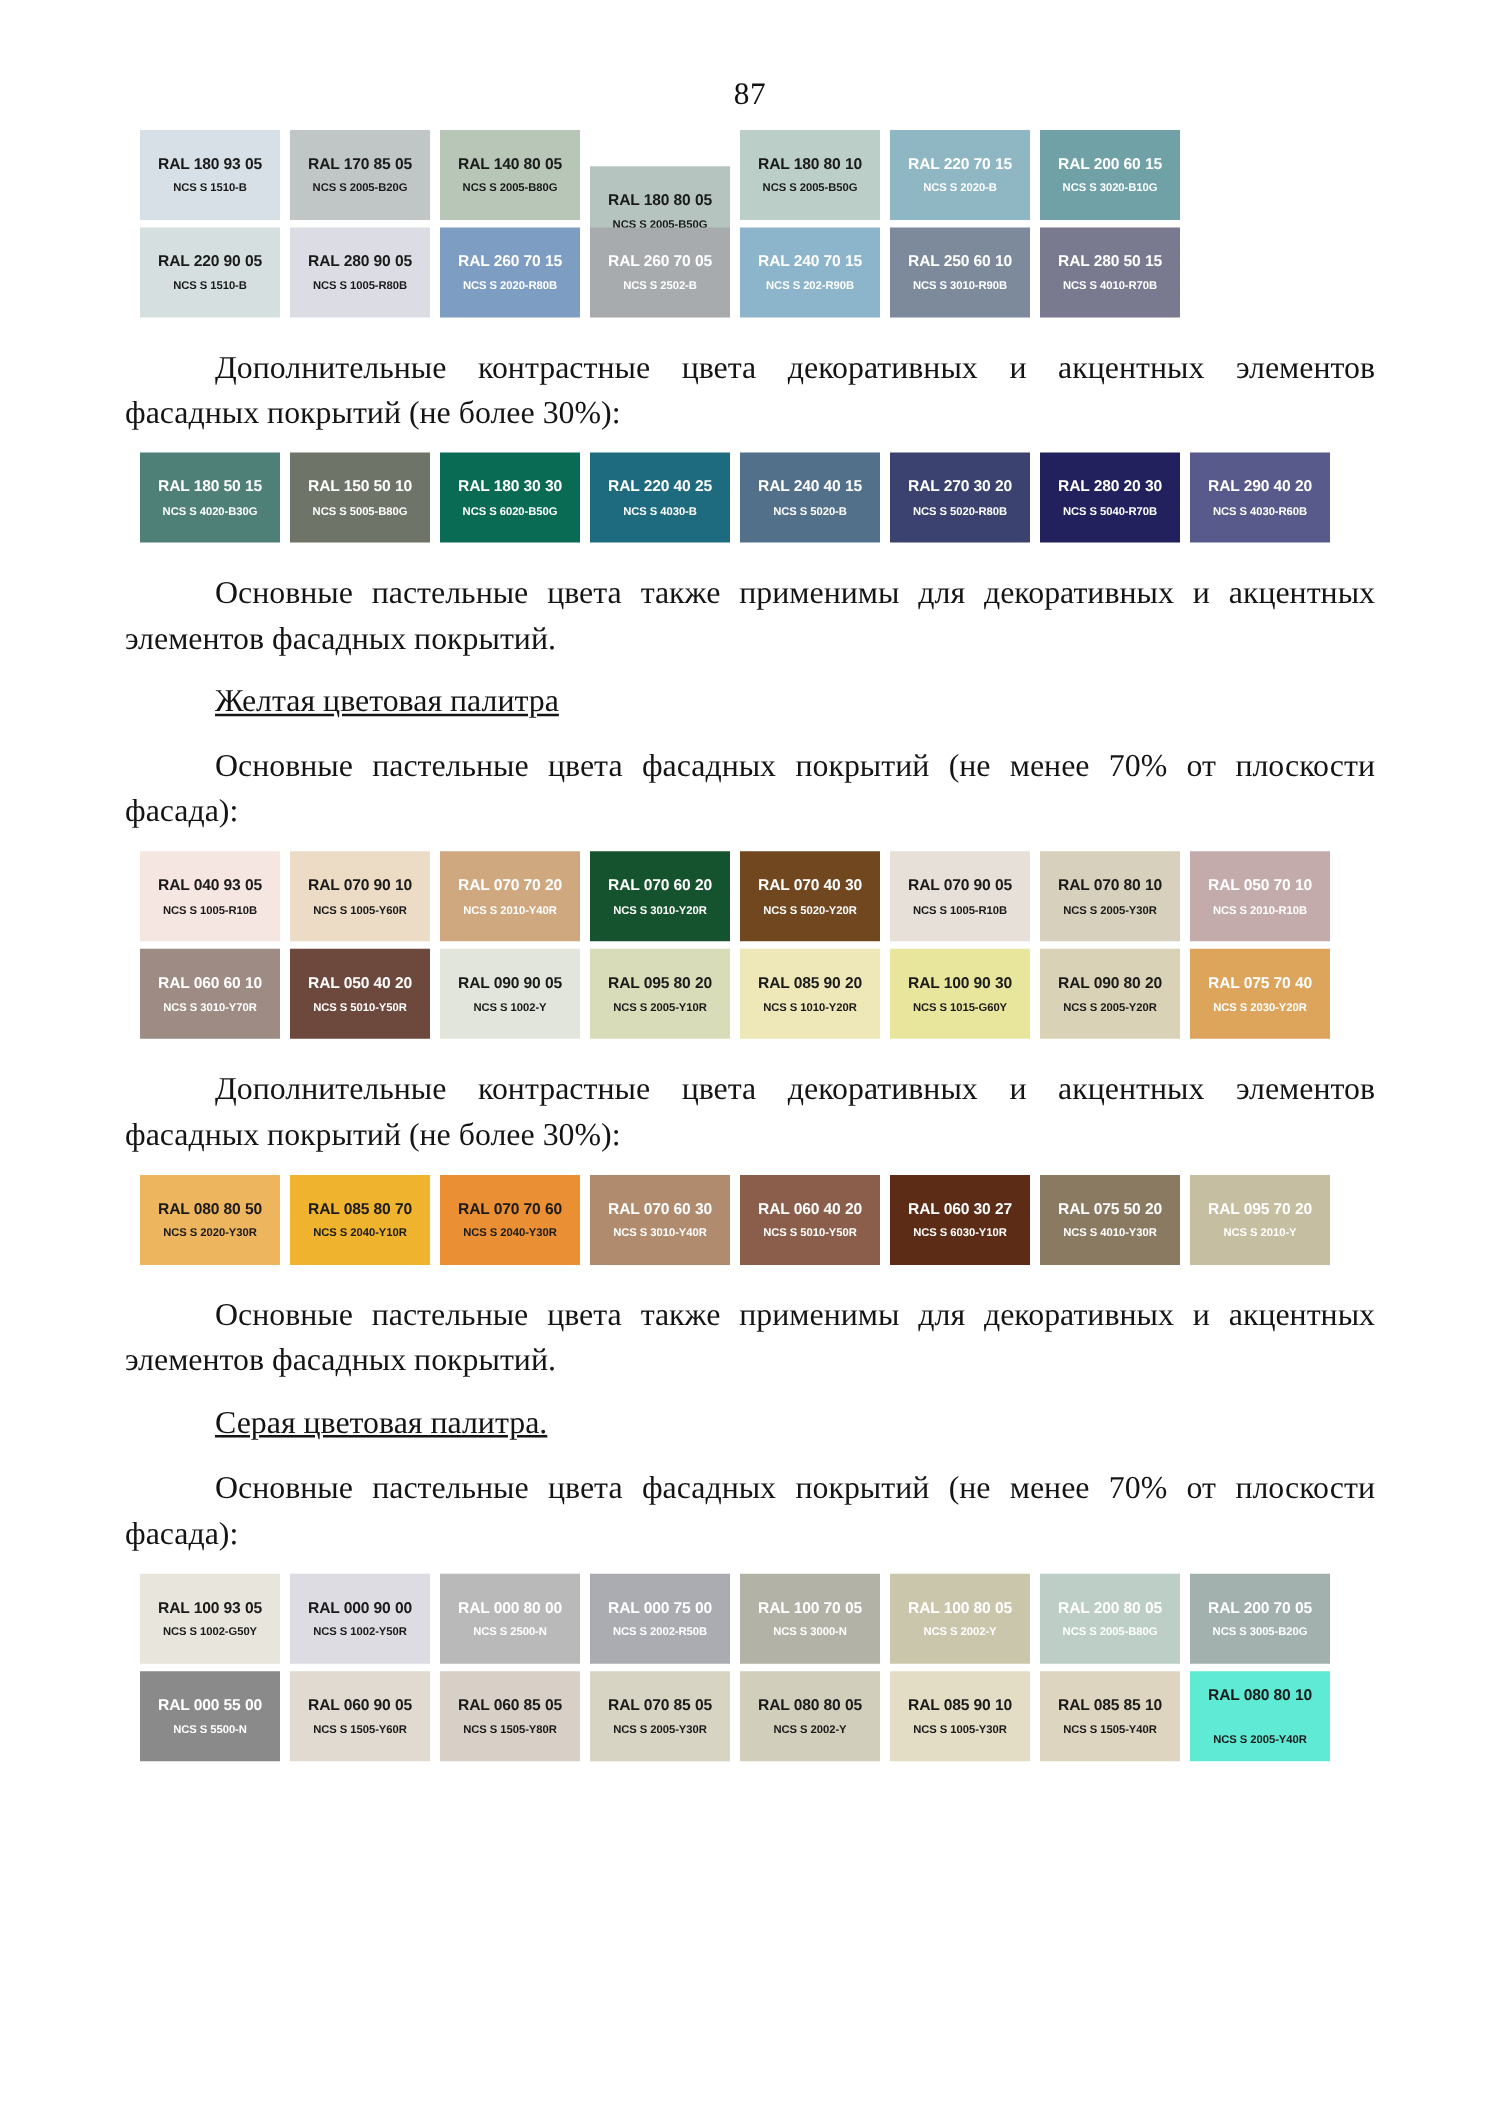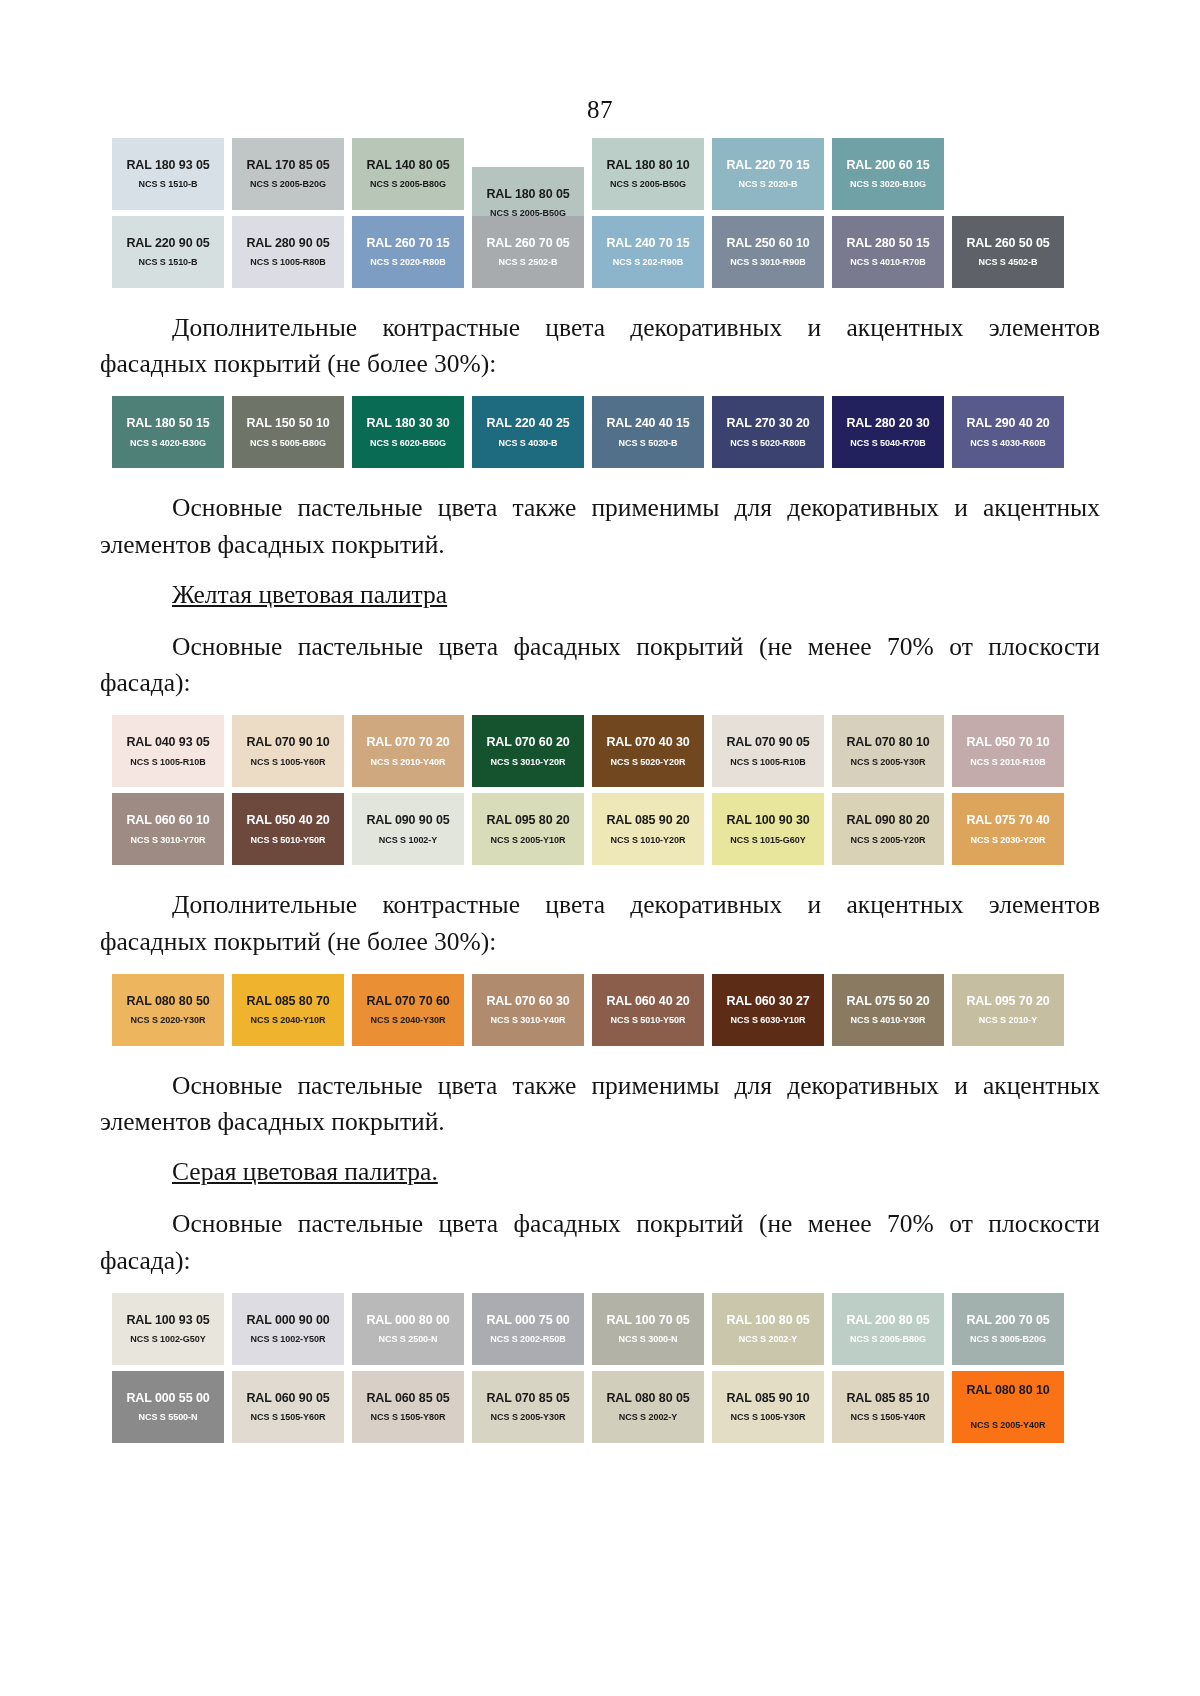--- a/index.html
+++ b/index.html
@@ -19,21 +19,21 @@
     width: 1200px;
     height: 1696px;
     padding: 0;
     box-sizing: border-box;
     position: relative;
   }
   .page-number {
     text-align: center;
     font-family: "Liberation Serif", serif;
     font-size: 25px;
-    padding-top: 96px;
+    padding-top: 62px;
     letter-spacing: 0.5px;
   }
   .content {
     padding: 0 100px 0 100px;
     box-sizing: border-box;
   }
   
   .para {
     font-family: "Liberation Serif", serif;
     font-size: 25.5px;
@@ -196,26 +196,20 @@
               <div class="ral">RAL 250 60 10</div>
               <div class="ncs">NCS S 3010-R90B</div>
             </div>
           </div>
           <div class="cell">
             <div class="swatch dark" style="background: rgb(121, 121, 143);">
               <div class="ral">RAL 280 50 15</div>
               <div class="ncs">NCS S 4010-R70B</div>
             </div>
           </div>
-          <div class="cell">
-            <div class="swatch dark" style="background: rgb(94, 98, 104);">
-              <div class="ral">RAL 260 50 05</div>
-              <div class="ncs">NCS S 4502-B</div>
-            </div>
-          </div>
         </div>
     </div>
 
     <p class="para">Дополнительные контрастные цвета декоративных и акцентных элементов фасадных покрытий (не более 30%):</p>
 
     <div class="grid-wrap">
       <div class="swatch-grid">
           <div class="cell">
             <div class="swatch dark" style="background: rgb(79, 128, 120);">
               <div class="ral">RAL 180 50 15</div>
@@ -525,21 +519,21 @@
               <div class="ncs">NCS S 1005-Y30R</div>
             </div>
           </div>
           <div class="cell">
             <div class="swatch light" style="background: rgb(222, 213, 192);">
               <div class="ral">RAL 085 85 10</div>
               <div class="ncs">NCS S 1505-Y40R</div>
             </div>
           </div>
           <div class="cell">
-            <div class="swatch light" style="background: #f97316; gap: 16px;">
+            <div class="swatch light" style="background: #5eead4; gap: 16px;">
               <div class="ral">RAL 080 80 10</div>
               <div class="ncs">NCS S 2005-Y40R</div>
             </div>
           </div>
         </div>
     </div>
 
   </div>
 </div>
 

